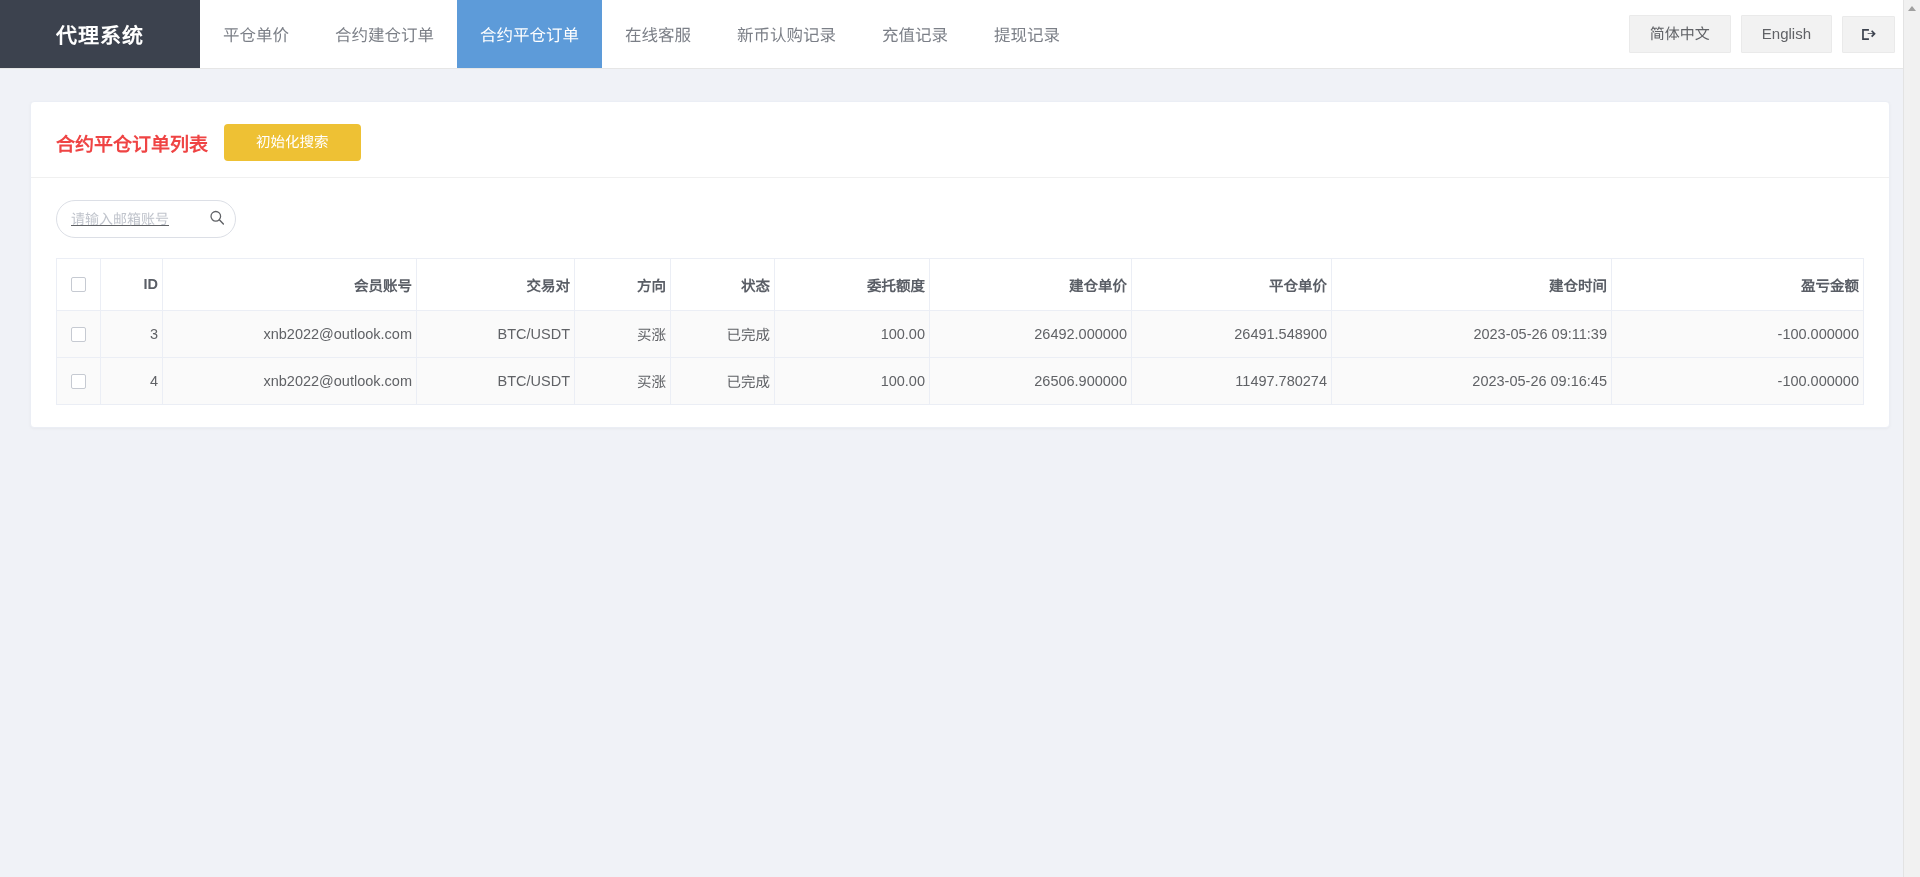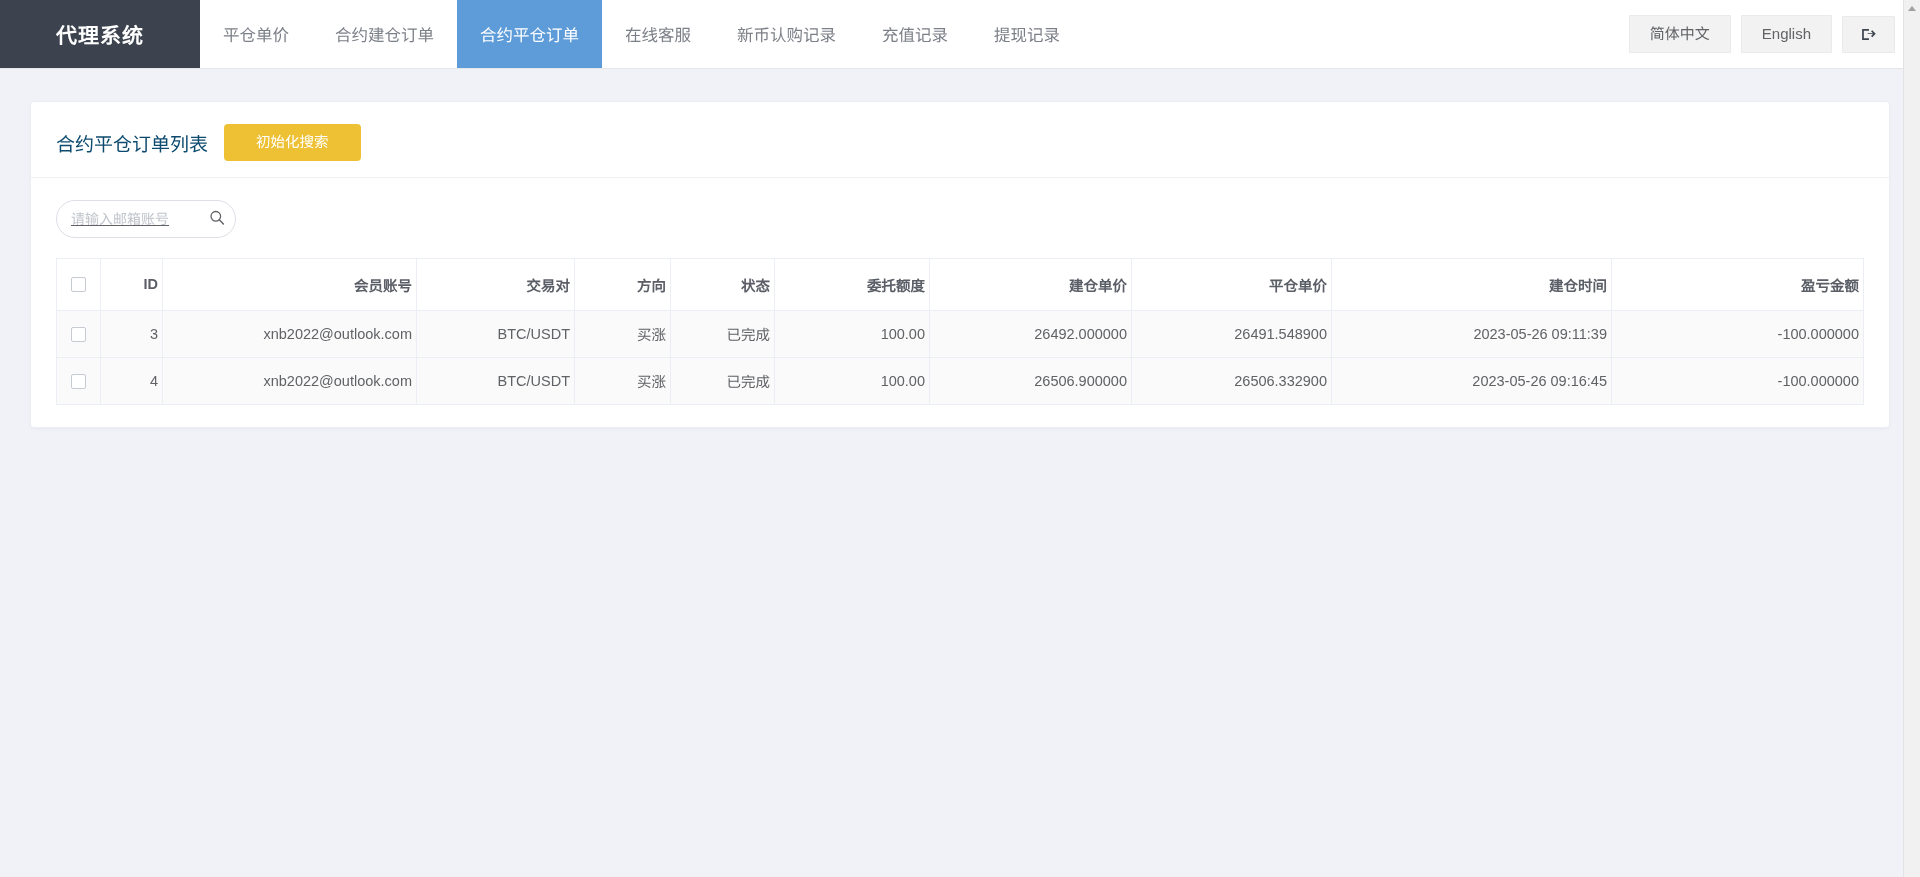--- a/index.html
+++ b/index.html
@@ -103,21 +103,22 @@
   .card-head {
     display: flex;
     align-items: center;
     gap: 16px;
     padding: 22px 25px 16px 25px;
     border-bottom: 1px solid #f0f0f0;
     margin: 0 0 0 0;
   }
   .card-title {
     font-size: 19px;
-    color: #0c4a6e;
+    color: #ef4444;
+    font-weight: bold;
   }
   .btn-warning {
     background: #eec134;
     color: #ffffff;
     border: none;
     border-radius: 4px;
     font-size: 14.5px;
     padding: 11px 32px;
     cursor: pointer;
     font-family: inherit;
@@ -344,21 +345,21 @@
             <td class="col-check">
               <input type="checkbox" class="chk" style="">
             </td>
             <td class="col-id">4</td>
             <td class="col-account">xnb2022@outlook.com</td>
             <td class="col-pair">BTC/USDT</td>
             <td class="col-dir txt-green">买涨</td>
             <td class="col-status txt-green">已完成</td>
             <td class="col-amount">100.00</td>
             <td class="col-open">26506.900000</td>
-            <td class="col-close txt-red">26506.332900</td>
+            <td class="col-close txt-red">11497.780274</td>
             <td class="col-time">2023-05-26 09:16:45</td>
             <td class="col-pnl txt-red">-100.000000</td>
           </tr>
         </tbody>
       </table>
     </div>
 
   </div>
 </div>
 

